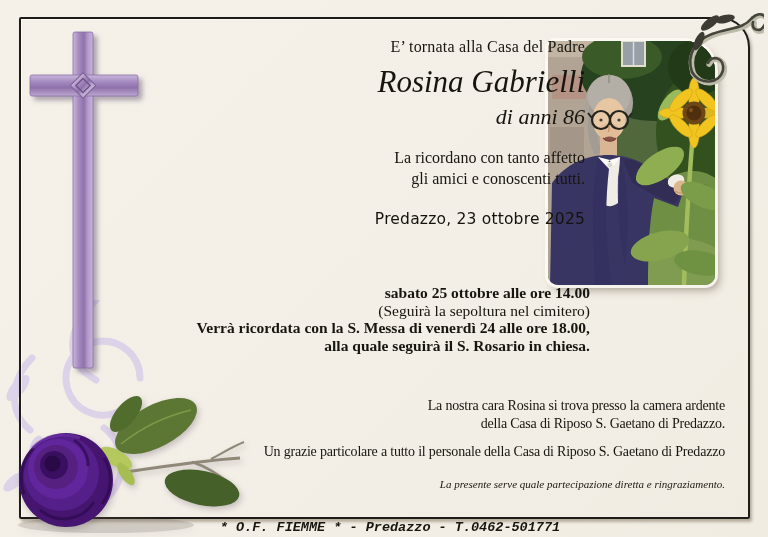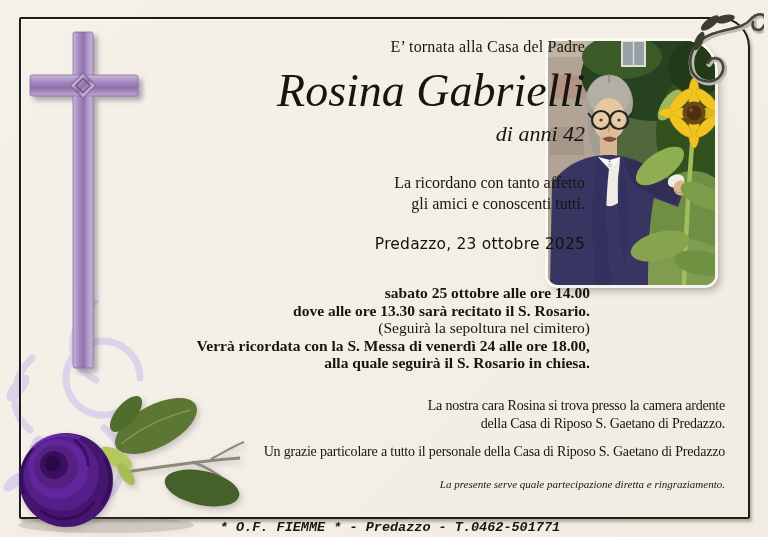--- a/index.html
+++ b/index.html
@@ -18,23 +18,23 @@
     box-shadow:2px 3px 3px rgba(110,95,70,.45), inset 1px 1px 0 rgba(255,255,255,.6);
     z-index:2;
   }
 
   .abs { position:absolute; }
   .ctr { text-align:right; }
 
   
   .head-col { left:115px; top:38px; width:470px; z-index:5; }
   .opening   { font-size:16px; letter-spacing:.2px; }
-  .name      { font-style:italic; font-size:46px; line-height:1.12; margin-top:9px; font-weight:400; }
+  .name      { font-style:italic; font-size:31px; line-height:1.12; margin-top:9px; font-weight:400; }
   .age       { font-style:italic; font-size:22px; margin-top:4px; }
-  .remember  { font-size:16px; line-height:1.32; margin-top:25px; }
+  .remember  { font-size:16px; line-height:1.32; margin-top:17px; }
   .dateline  { font-family:"DejaVu Sans", sans-serif; font-size:15.5px; letter-spacing:.2px; margin-top:21px; color:#14120e; }
 
   .funeral-col { left:110px; top:284px; width:480px; z-index:5; font-size:15.5px; line-height:17.6px; }
   .funeral-col .b { font-weight:700; }
 
   .caption-col { left:540px; top:291px; width:185px; z-index:5;
                  font-style:italic; font-size:13px; line-height:16px; }
 
   .lower-col  { left:225px; top:397px; width:500px; z-index:5; font-size:14px; line-height:17.6px; letter-spacing:-.2px; }
   .lower-gap1 { margin-top:11px; }
@@ -222,31 +222,30 @@
         <path d="M 34 122 A 36 36 0 0 0 88 114"></path>
         <path d="M 68 52 A 30 30 0 0 1 82 78"></path>
       </g>
       <path d="M 26 60 A 44 44 0 0 1 74 50" stroke="#7b3bb8" stroke-width="3" fill="none" opacity="0.5"></path>
     </g>
   </svg>
 
   <div class="abs head-col ctr">
     <div class="opening">E’ tornata alla Casa del Padre</div>
     <div class="name">Rosina Gabrielli</div>
-    <div class="age">di anni 42</div>
+    <div class="age">di anni 86</div>
     <div class="remember">
       <div>La ricordano con tanto affetto</div>
       <div>gli amici e conoscenti tutti.</div>
     </div>
     <div class="dateline">Predazzo, 23 ottobre 2025</div>
   </div>
 
   <div class="abs funeral-col ctr">
     <div class="b">sabato 25 ottobre alle ore 14.00</div>
-    <div class="b">dove alle ore 13.30 sarà recitato il S. Rosario.</div>
     <div>(Seguirà la sepoltura nel cimitero)</div>
     <div class="b">Verrà ricordata con la S. Messa di venerdì 24 alle ore 18.00,</div>
     <div class="b">alla quale seguirà il S. Rosario in chiesa.</div>
   </div>
 
 
   <div class="abs lower-col ctr">
     <div>
       <div>La nostra cara Rosina si trova presso la camera ardente</div>
       <div>della Casa di Riposo S. Gaetano di Predazzo.</div>

